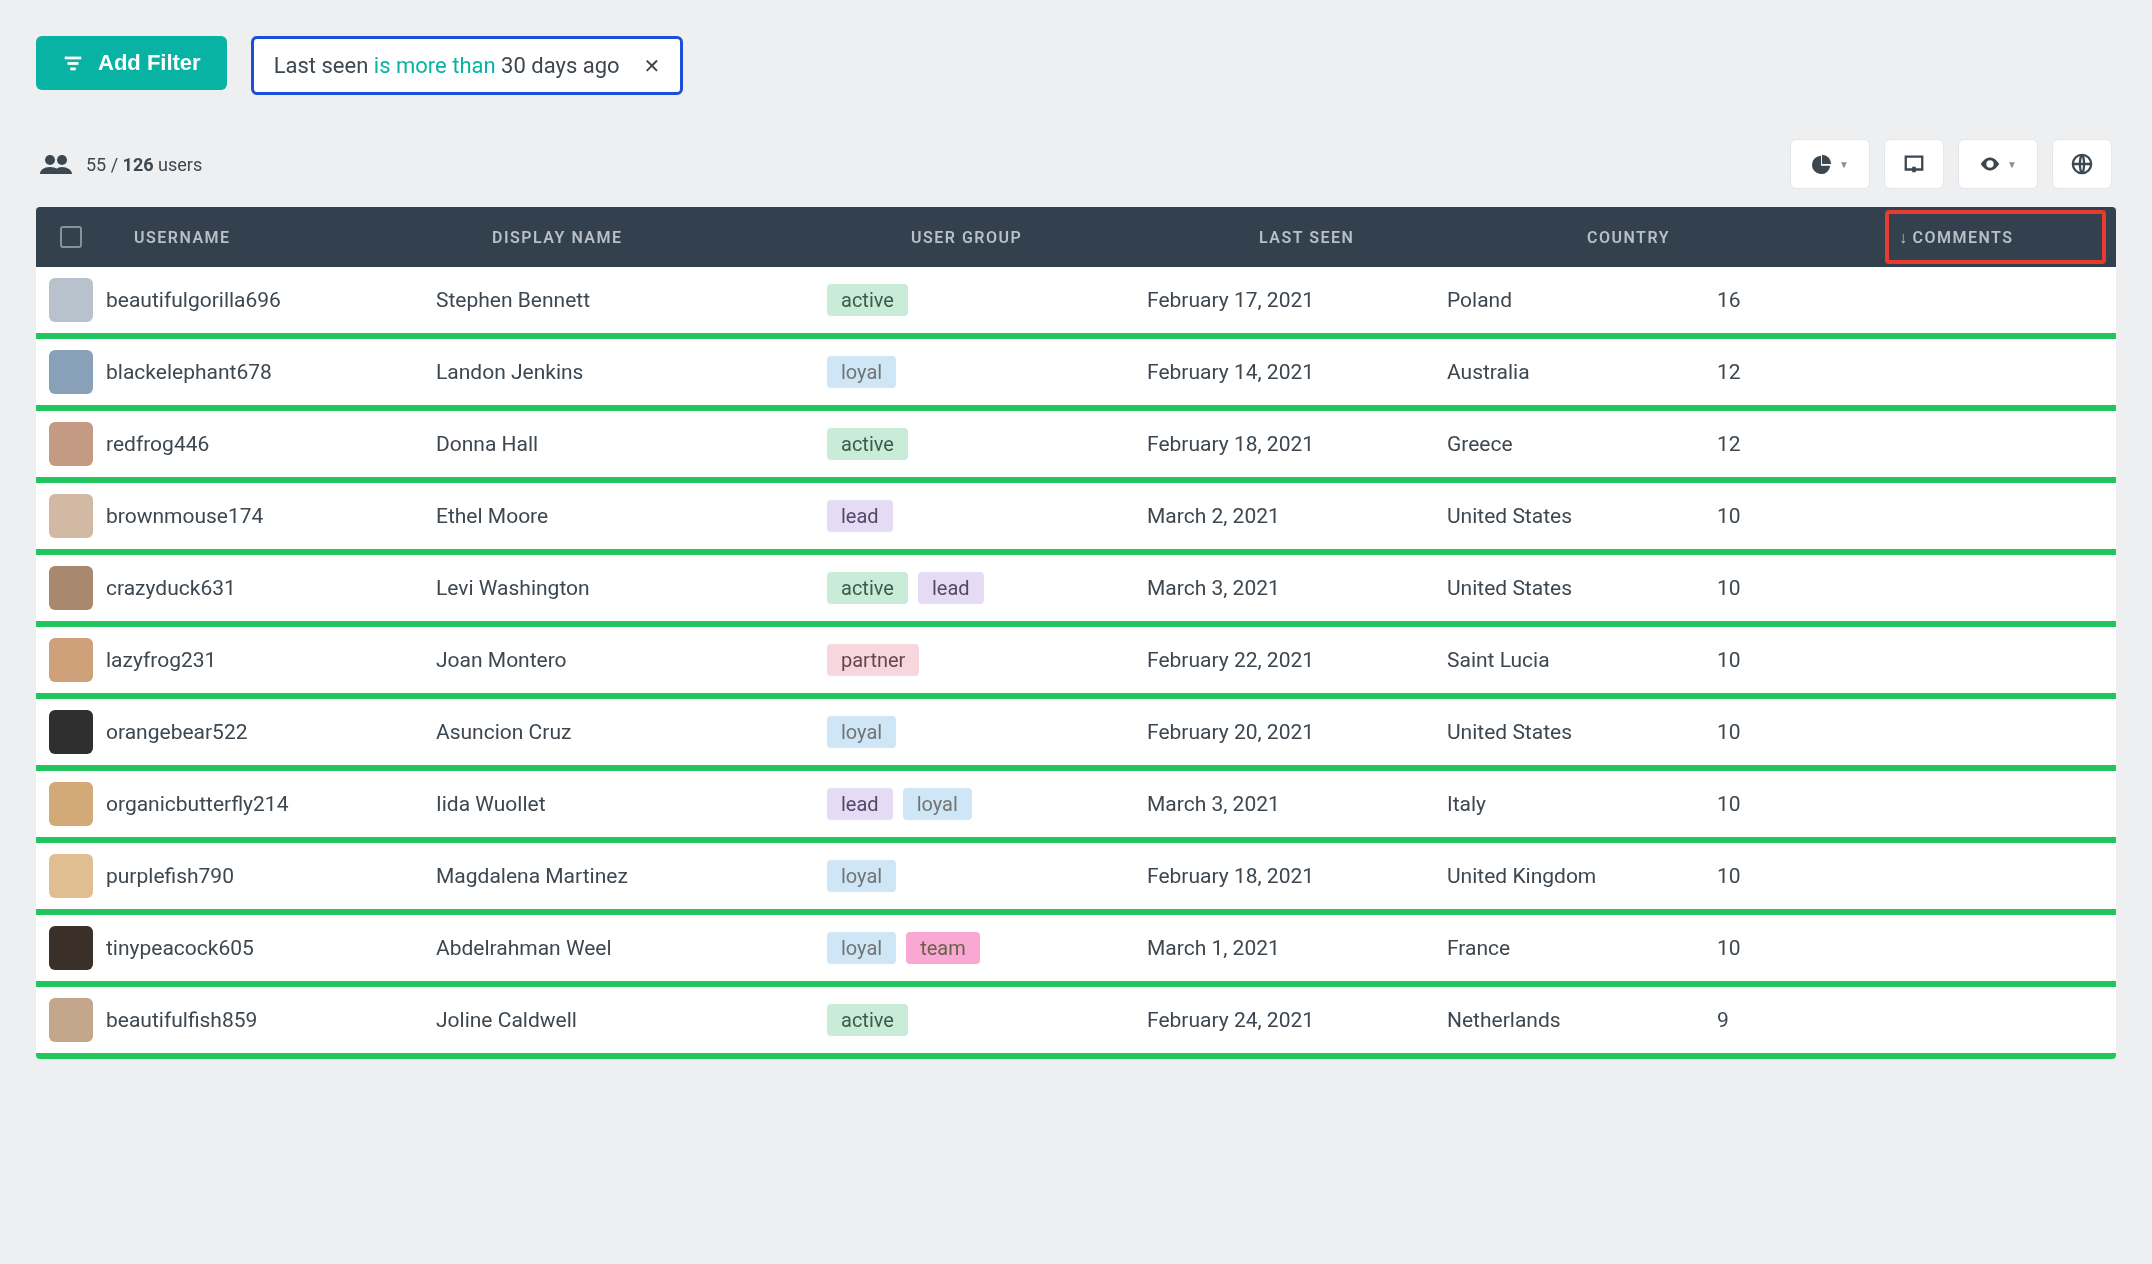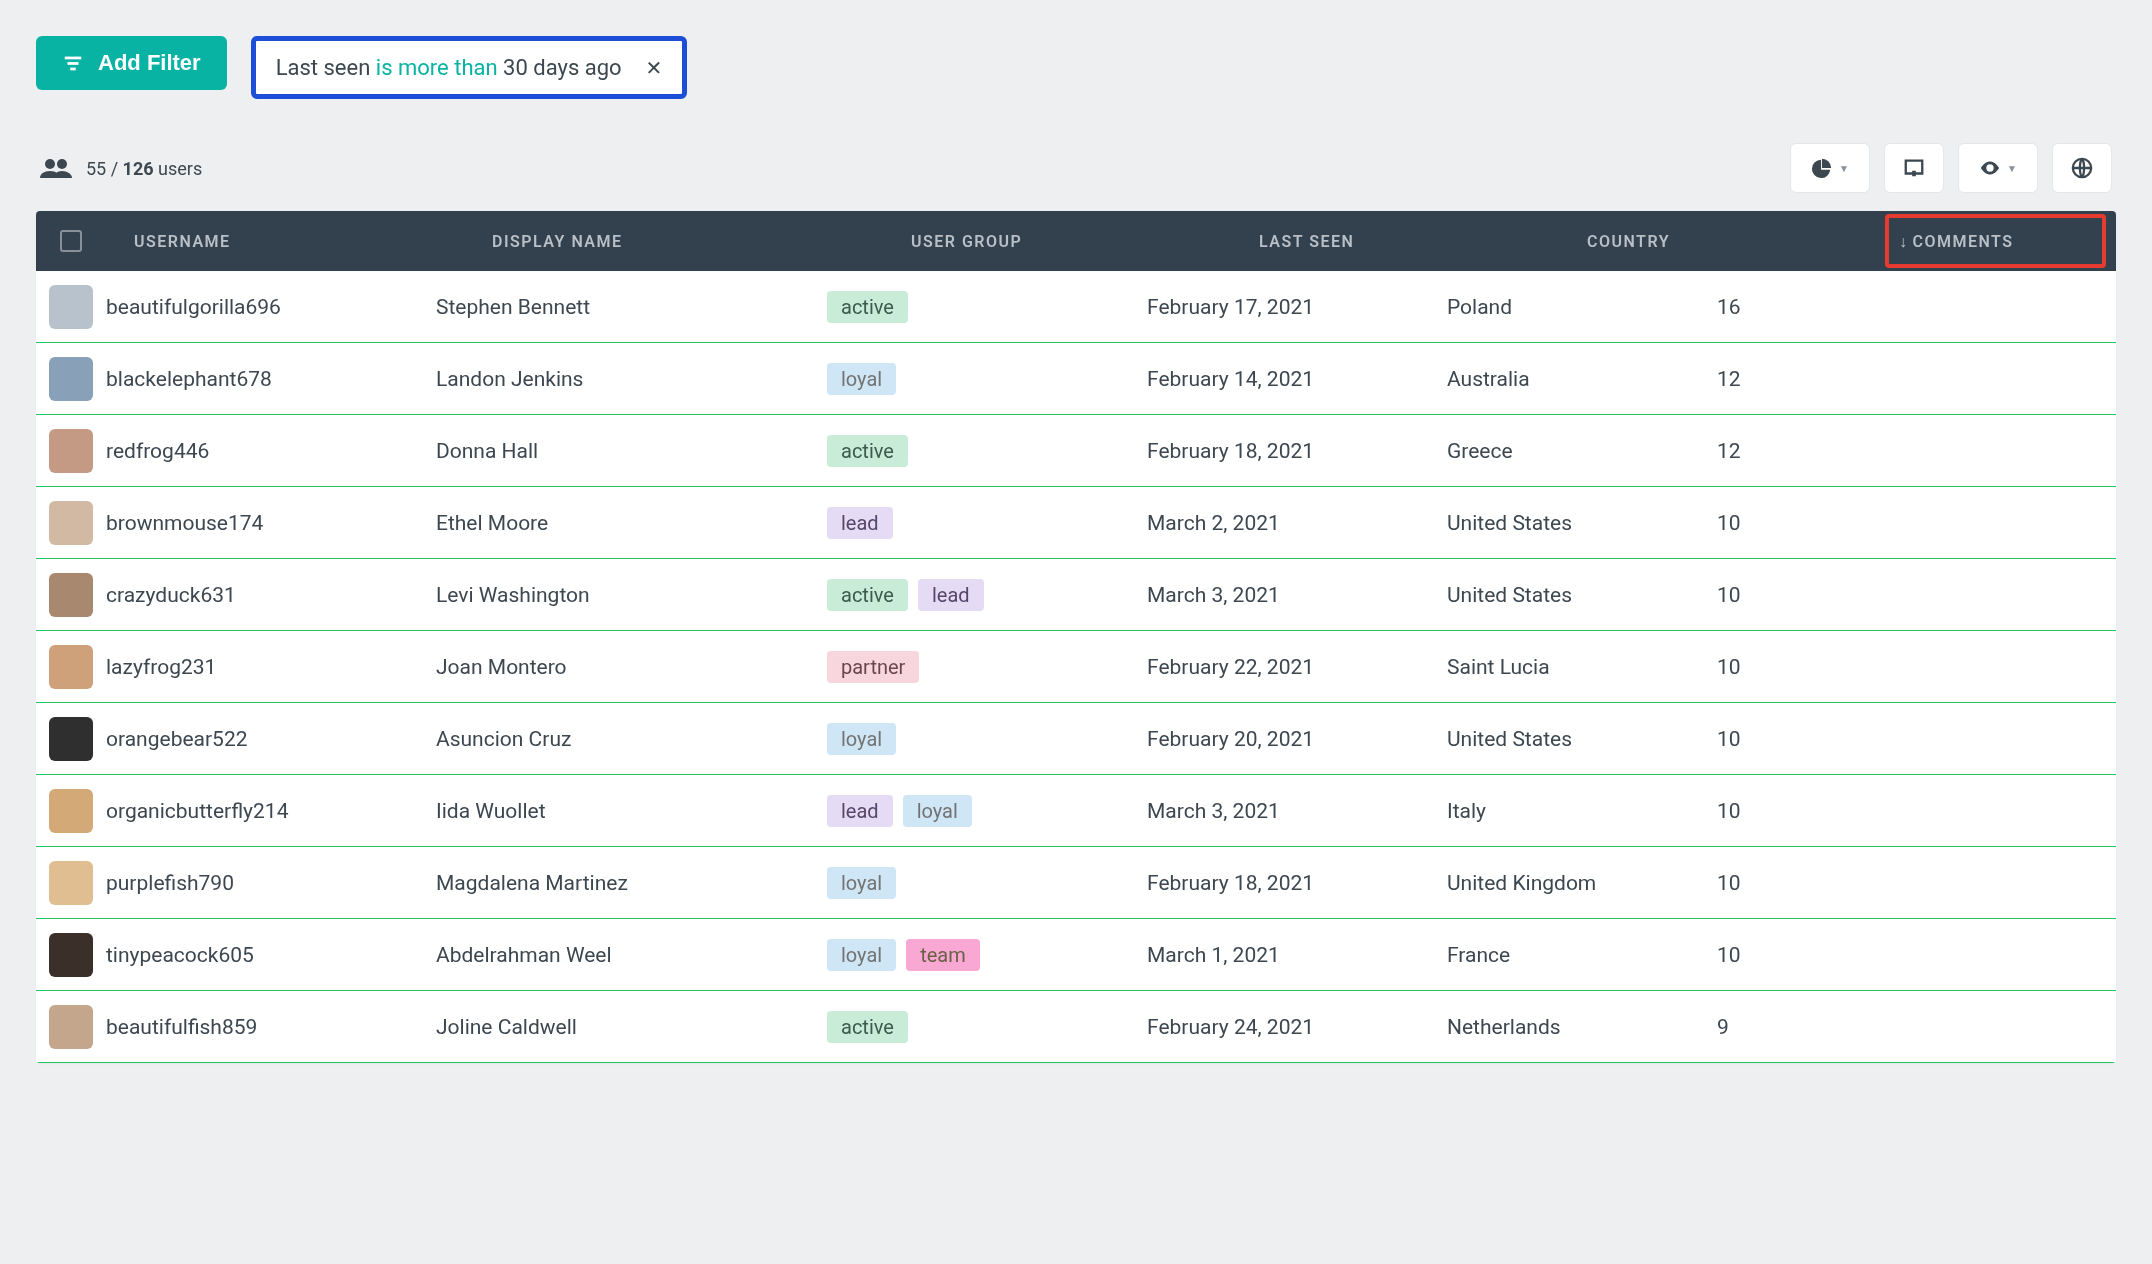--- a/index.html
+++ b/index.html
@@ -20,21 +20,21 @@
     font-size: 22px;
     font-weight: 700;
     display: flex;
     align-items: center;
     gap: 14px;
     cursor: pointer;
   }
   .add-filter-btn svg { width: 22px; height: 22px; fill: #fff; }
   .filter-chip {
     background: #fff;
-    border: 5px solid #1d4ed8;
+    border: 3px solid #1d4ed8;
     border-radius: 6px;
     padding: 14px 20px;
     font-size: 22px;
     color: #3d4750;
     display: flex;
     align-items: center;
     gap: 18px;
   }
   .filter-chip .op { color: #09b3a3; }
   .filter-chip .close {
@@ -102,21 +102,21 @@
     appearance: none;
     border: 2px solid #8a9099;
     border-radius: 3px;
     background: transparent;
     cursor: pointer;
   }
   .trow {
     display: flex;
     align-items: center;
     height: 72px;
-    border-bottom: 1px solid #22c55e;
+    border-bottom: 6px solid #22c55e;
     font-size: 21px;
     color: #3d4750;
   }
   .trow .col-check { justify-content: center; }
   .avatar {
     width: 44px; height: 44px;
     border-radius: 6px;
     display: inline-block;
     margin-right: 0;
   }

